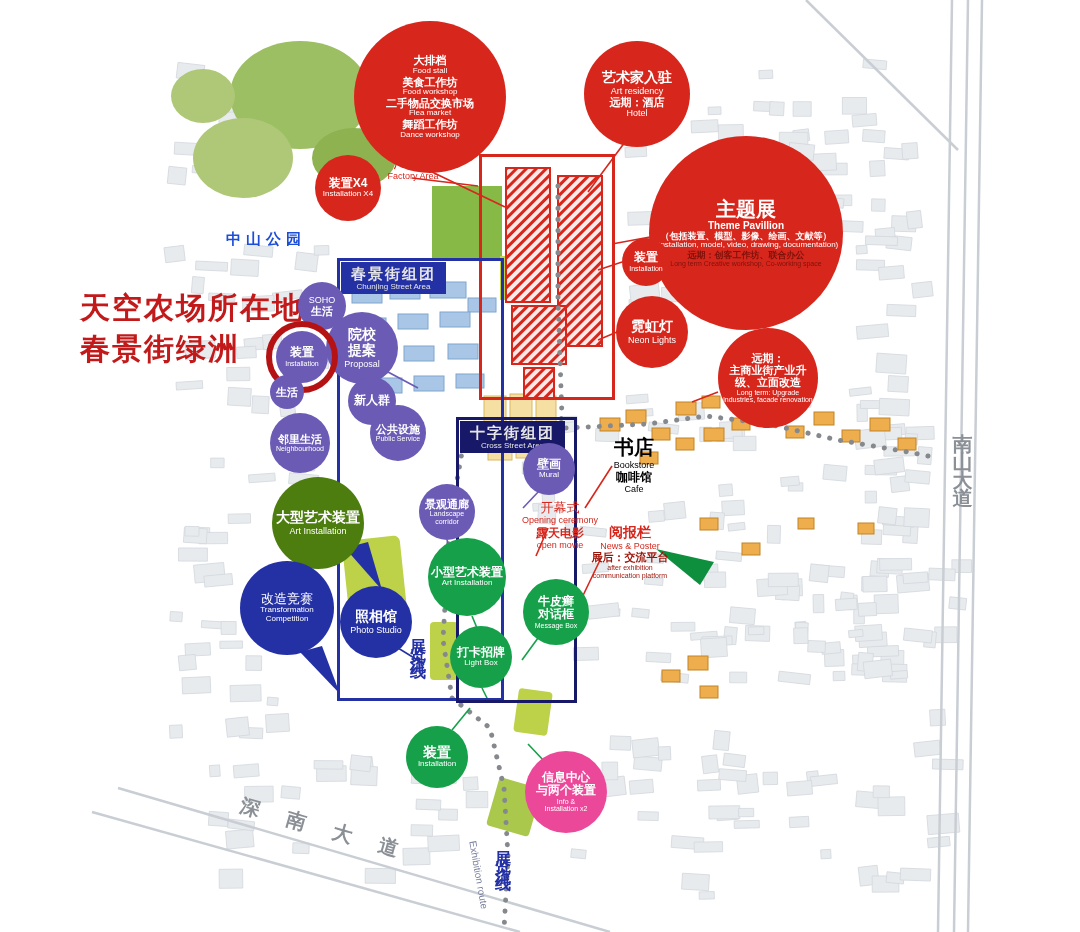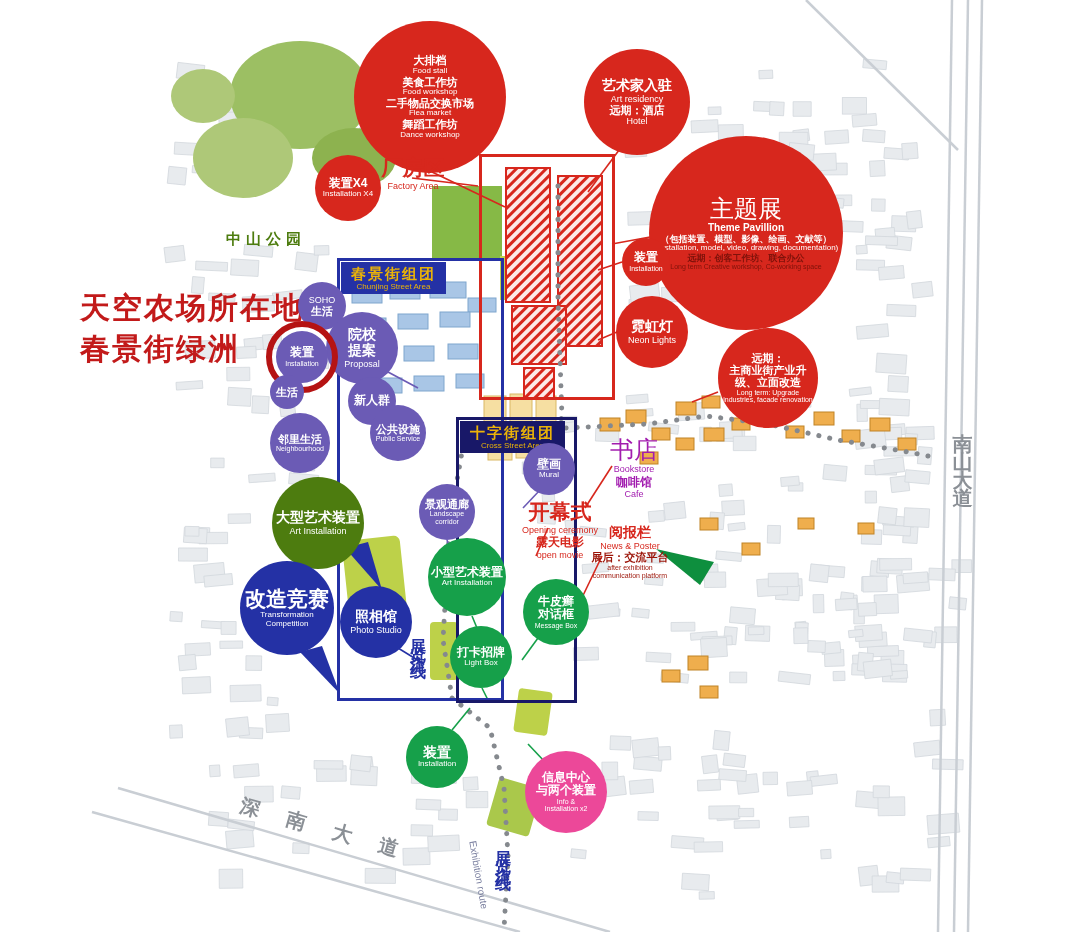--- a/index.html
+++ b/index.html
@@ -1,31 +1,31 @@
 <!DOCTYPE html>
 <html><head>
 <meta charset="utf-8">
 <style>
   *{margin:0;padding:0;box-sizing:border-box}
   body{background:#ffffff}
   .stage{position:relative;width:1080px;height:932px;overflow:hidden;background:#fff;
          font-family:"Liberation Sans","DejaVu Sans",sans-serif}
   .bg{position:absolute;left:0;top:0}
   .arearect{position:absolute;background:transparent}
-  .chip{position:absolute;color:#eab308;text-align:center;padding:3px 10px;line-height:1.15}
+  .chip{position:absolute;color:#e5e5e5;text-align:center;padding:3px 10px;line-height:1.15}
   .chip .zh{display:block;font-size:15px;font-weight:700;letter-spacing:2px}
   .chip .en{display:block;font-size:8px}
   .bubble{position:absolute;border-radius:50%;color:#fff;display:flex;flex-direction:column;
           align-items:center;justify-content:center;text-align:left;line-height:1.12;padding:3px;overflow:hidden}
   .bubble span{display:block}
   .ringed{outline:6px solid #b51313;outline-offset:4px;overflow:visible}
   .freelabel{position:absolute;text-align:center;line-height:1.18}
   .freelabel span{display:block}
-  .z22{font-size:24px;font-weight:400}
-  .z17{font-size:21px;font-weight:700}
+  .z22{font-size:20px;font-weight:700}
+  .z17{font-size:13px;font-weight:400}
   .z14{font-size:14px;font-weight:700}
   .z12{font-size:12px;font-weight:700}
   .z11{font-size:11px;font-weight:700}
   .z9{font-size:9px;font-weight:700}
   .e10{font-size:10px;font-weight:700}
   .e9{font-size:9px}
   .e8{font-size:8px}
   .e7{font-size:7px}
   .dk{color:#7e120a}
   .dkr{color:#9c1408}
@@ -505,40 +505,40 @@
   <div class="chip" style="left:460px;top:421px;background:#181868">
     <span class="zh">十字街组团</span>
     <span class="en">Cross Street Area</span>
   </div>
 
   <div class="headline">
     <span>天空农场所在地</span>
     <span>春景街绿洲</span>
   </div>
 
-  <div class="street" style="left:226px;top:230px;font-size:15px;letter-spacing:5px;color:#4d7c0f">中山公园</div>
+  <div class="street" style="left:226px;top:230px;font-size:15px;letter-spacing:5px;color:#1d4ed8">中山公园</div>
   <div class="street vert" style="left:950px;top:418px;font-size:20px;letter-spacing:18px">南山大道</div>
   <div class="street" style="left:235px;top:830px;width:280px;font-size:20px;letter-spacing:28px;transform:rotate(16deg)">深南大道</div>
 
   <div class="route-zh" style="left:407px;top:626px">展览流线</div>
   <div class="route-zh" style="left:492px;top:838px">展览流线</div>
   <div class="route-en" style="left:478px;top:840px">Exhibition route</div>
 
   <div style="position:absolute;left:0;top:0;width:1080px;height:932px;pointer-events:none">
       <div class="bubble" style="left: 354px; top: 21px; height: 152px; width: 152px; background: rgb(215, 39, 29);">
         <span class="z11">大排档</span>
         <span class="e8">Food stall</span>
         <span class="z11">美食工作坊</span>
         <span class="e8">Food workshop</span>
         <span class="z11">二手物品交换市场</span>
         <span class="e8">Flea market</span>
         <span class="z11">舞蹈工作坊</span>
         <span class="e8">Dance workshop</span>
       </div>
-      <div class="bubble" style="left: 584px; top: 49px; height: 106px; width: 106px; background: rgb(215, 39, 29);">
+      <div class="bubble" style="left: 584px; top: 41px; height: 106px; width: 106px; background: rgb(215, 39, 29);">
         <span class="z14">艺术家入驻</span>
         <span class="e9">Art residency</span>
         <span class="z11">远期：酒店</span>
         <span class="e9">Hotel</span>
       </div>
       <div class="bubble" style="left: 315px; top: 155px; height: 66px; width: 66px; background: rgb(215, 39, 29);">
         <span class="z12">装置X4</span>
         <span class="e8">Installation X4</span>
       </div>
       <div class="bubble" style="left: 649px; top: 136px; height: 194px; width: 194px; background: rgb(215, 39, 29);">
@@ -633,21 +633,21 @@
       <div class="bubble" style="left: 525px; top: 751px; height: 82px; width: 82px; background: #ec4899;">
         <span class="z12">信息中心</span>
         <span class="z12">与两个装置</span>
         <span class="e7">Info &amp;</span>
         <span class="e7">Installation x2</span>
       </div>
       <div class="freelabel" style="left: 374px; top: 156px; width: 78px; color: rgb(215, 39, 29);">
         <span class="z17">厂房区</span>
         <span class="e9">Factory Area</span>
       </div>
-      <div class="freelabel" style="left: 598px; top: 436px; width: 72px; color: #a21caf;">
+      <div class="freelabel" style="left: 598px; top: 436px; width: 72px; color: #000000;">
         <span class="z22">书店</span>
         <span class="e9">Bookstore</span>
         <span class="z12">咖啡馆</span>
         <span class="e9">Cafe</span>
       </div>
       <div class="freelabel" style="left: 514px; top: 500px; width: 92px; color: rgb(215, 39, 29);">
         <span class="z17">开幕式</span>
         <span class="e9">Opening ceremony</span>
         <span class="z12">露天电影</span>
         <span class="e9">open movie</span>

